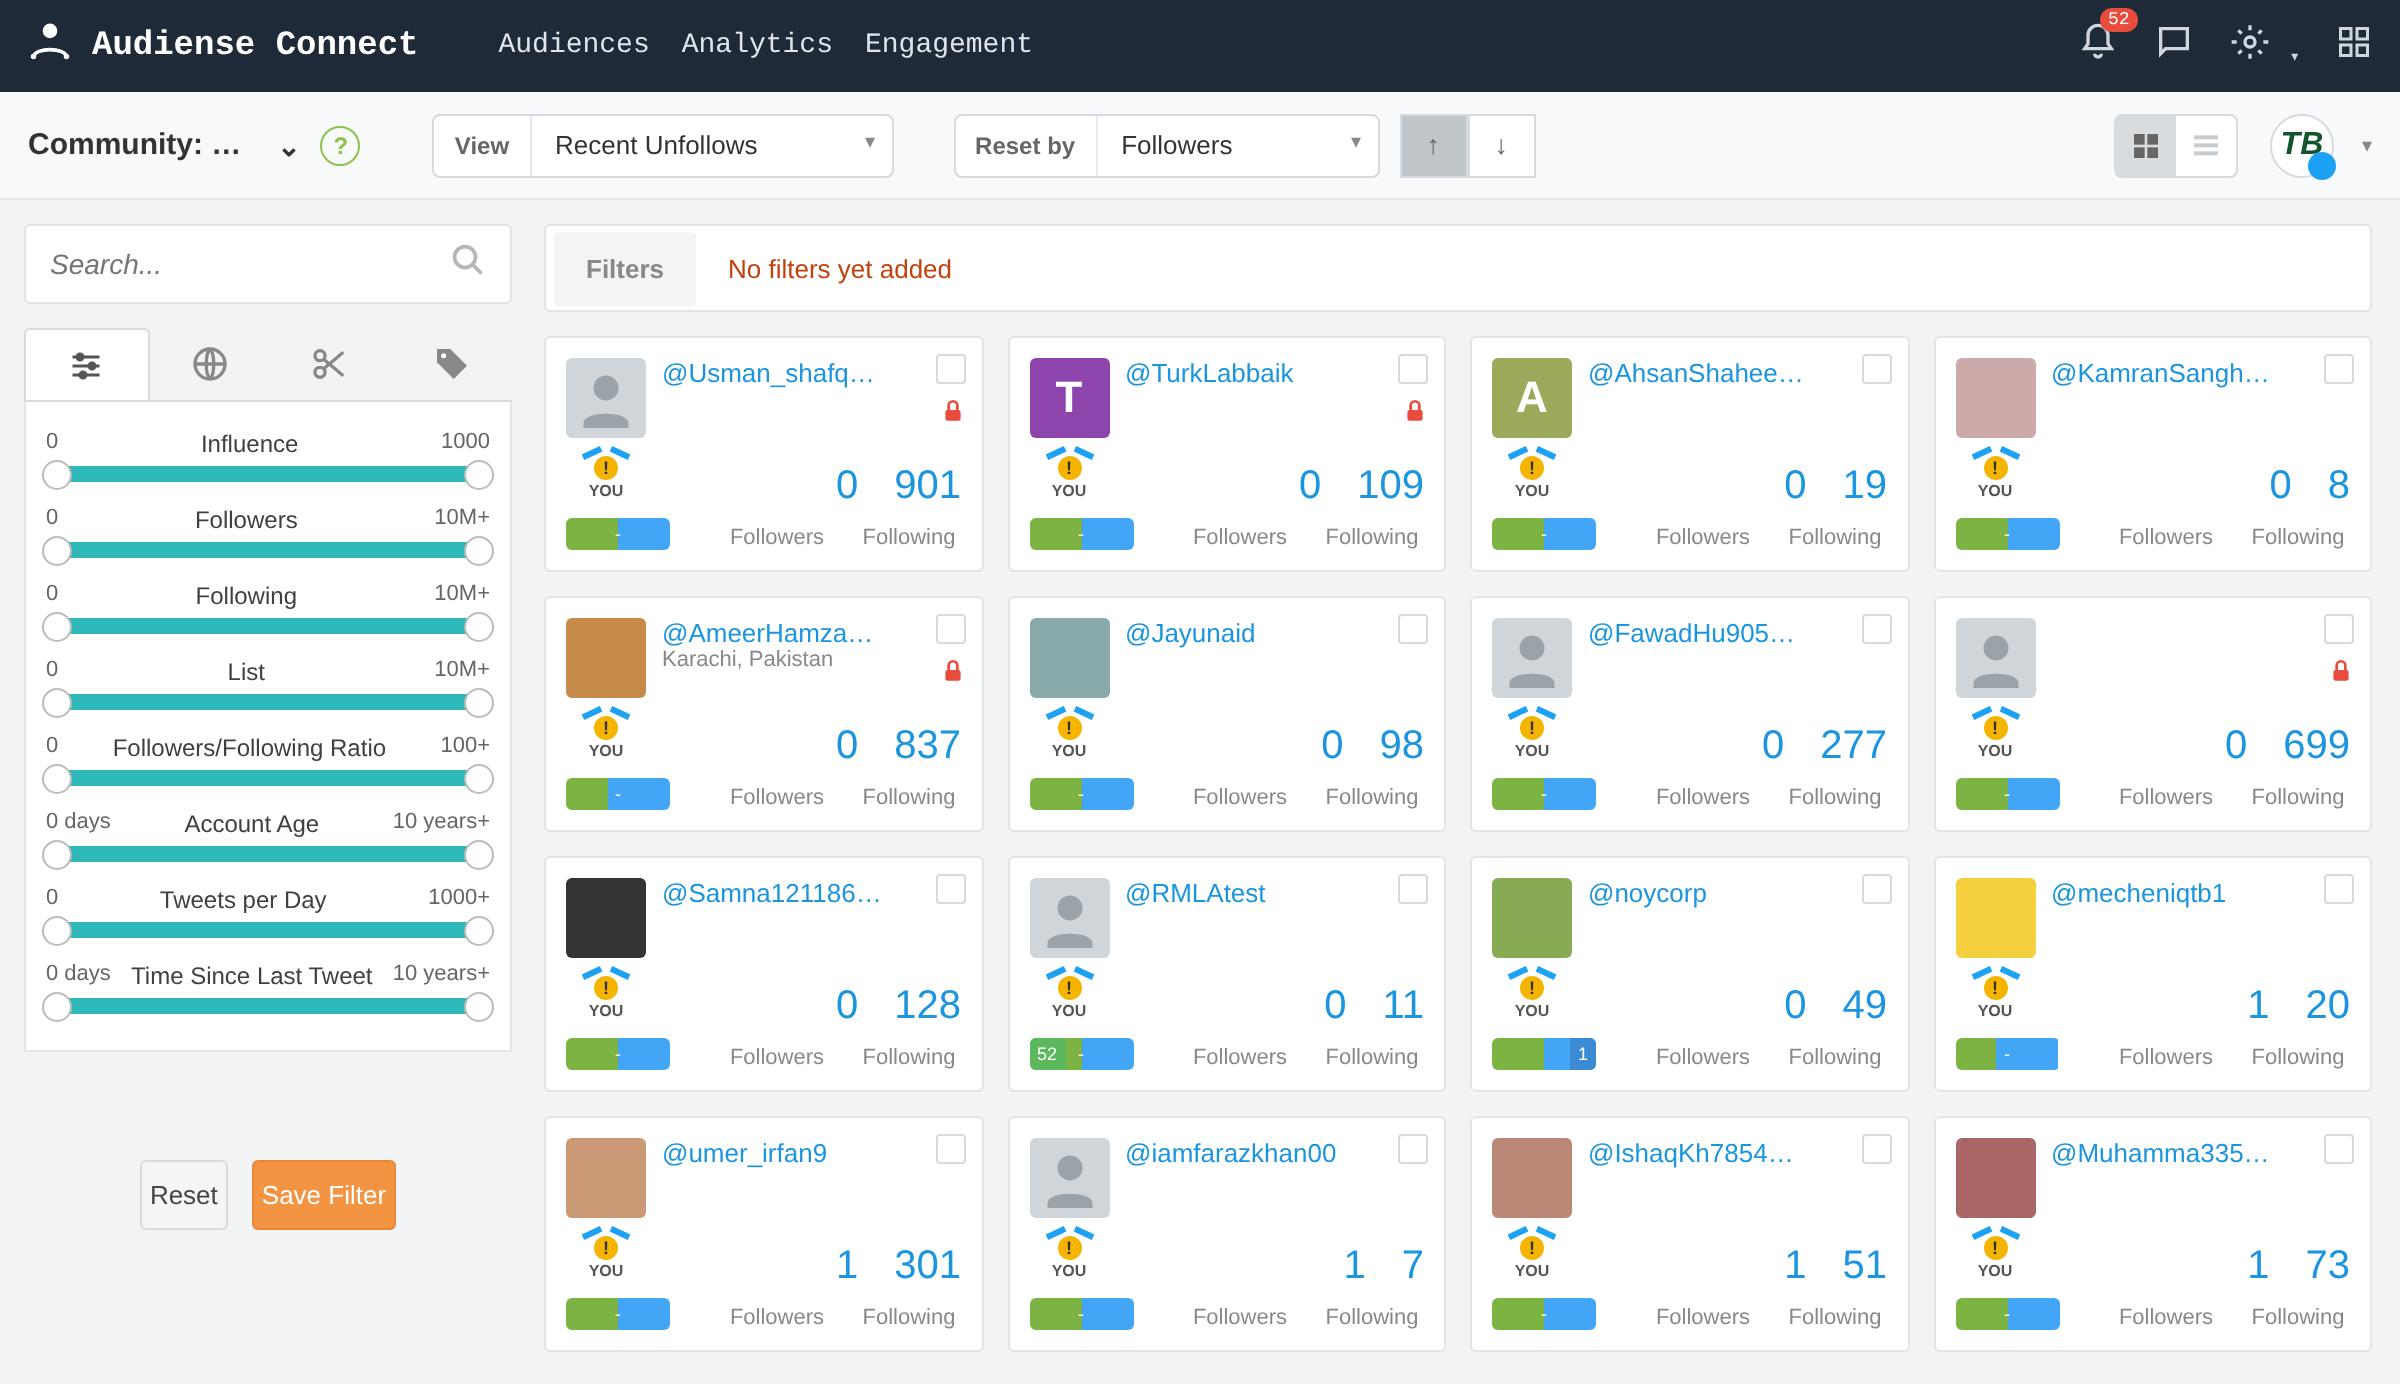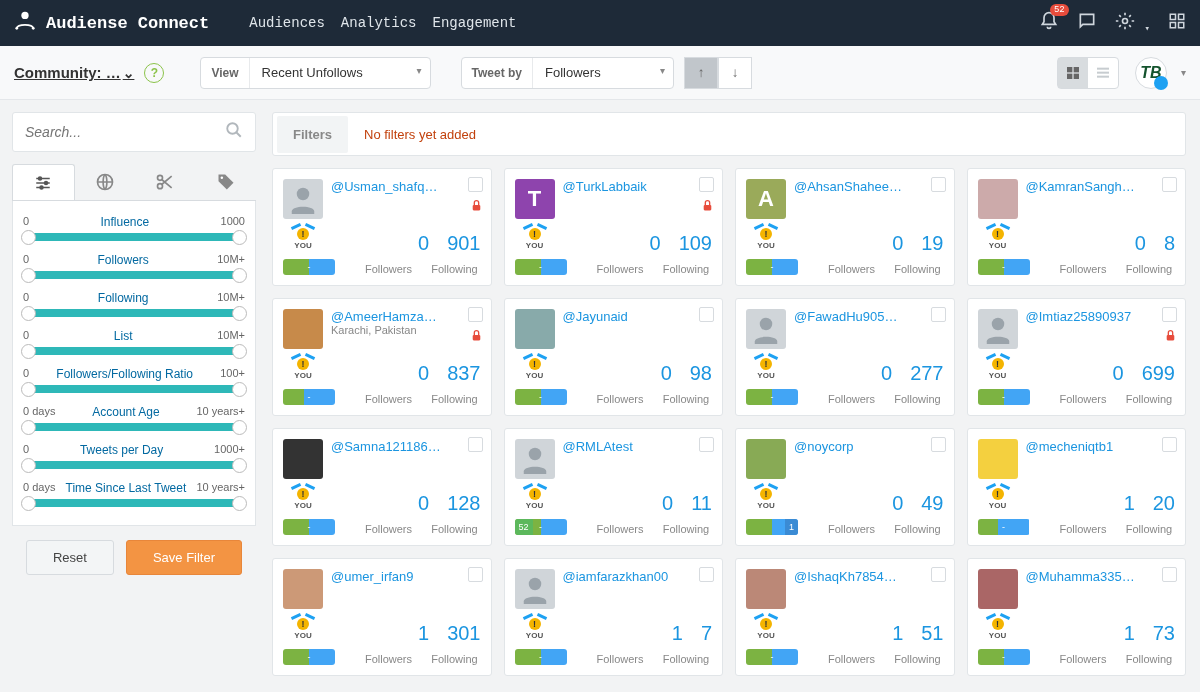--- a/index.html
+++ b/index.html
@@ -11,21 +11,21 @@
 .brand-logo { font-weight: bold; font-size: 20px; position: relative; }
 .brand-name { font-size: 17px; font-weight: 600; }
 .nav { display: flex; gap: 16px; margin-left: 40px; }
 .nav a { color: #dfe5ea; font-size: 14px; text-decoration: none; }
 .topbar-right { margin-left: auto; display: flex; align-items: center; gap: 18px; }
 .topbar-right .ticon { color: #cfd6dd; cursor: pointer; position: relative; }
 .badge-n { position: absolute; top: -7px; right: -10px; background: #e74c3c; color: #fff; font-size: 9px; border-radius: 7px; padding: 1px 4px; }
 
 
 .toolbar { height: 54px; display: flex; align-items: center; padding: 0 14px; gap: 10px; background: #f8f9fa; border-bottom: 1px solid #e4e7ea; }
-.comm { font-weight: 700; color: #333; font-size: 15px; display: flex; align-items: flex-end; gap: 2px; text-decoration: underline; }
+.comm { font-weight: 700; color: #333; font-size: 15px; display: flex; align-items: flex-end; gap: 18px; }
 .comm .chev { font-size: 14px; }
 .help { width: 20px; height: 20px; border-radius: 50%; border: 1.5px solid #8bc34a; color: #8bc34a; display: flex; align-items: center; justify-content: center; font-size: 12px; font-weight: 700; }
 .selbox { display: flex; align-items: center; border: 1px solid #d7dbdf; border-radius: 4px; background: #fff; height: 32px; }
 .selbox .lab { padding: 0 10px; color: #666; font-size: 12px; font-weight: 600; border-right: 1px solid #e8eaec; height: 100%; display: flex; align-items: center; }
 .selbox .val { padding: 0 20px 0 12px; font-size: 13px; min-width: 140px; position: relative; }
 .selbox .val::after { content: "▾"; position: absolute; right: 8px; color: #888; font-size: 10px; }
 .sortbtns { display: flex; }
 .sortbtns button { width: 34px; height: 32px; border: 1px solid #d7dbdf; background: #fff; color: #666; cursor: pointer; }
 .sortbtns button.active { background: #c1c6cb; }
 .spacer { flex: 1; }
@@ -48,27 +48,27 @@
 
 
 .ftabs { display: flex; margin-top: 12px; border-bottom: 1px solid #d7dbdf; }
 .ftabs .ft { flex: 1; height: 36px; display: flex; align-items: center; justify-content: center; color: #888; cursor: pointer; }
 .ftabs .ft.active { background: #fff; border: 1px solid #d7dbdf; border-bottom: none; border-radius: 3px 3px 0 0; color: #444; }
 
 
 .sliders { background: #fff; border: 1px solid #e1e5e8; border-top: none; padding: 8px 10px 12px; }
 .srow { padding: 6px 0; }
 .srow .labels { display: flex; justify-content: space-between; font-size: 11px; color: #666; }
-.srow .labels .name { font-size: 12px; color: #0369a1; }
+.srow .labels .name { font-size: 12px; color: #404040; }
 .srow .track { height: 8px; background: #2eb8b8; border-radius: 4px; position: relative; margin-top: 4px; }
 .srow .track::before, .srow .track::after { content: ""; position: absolute; top: -3px; width: 13px; height: 13px; border-radius: 50%; background: #fff; border: 1px solid #bbb; }
 .srow .track::before { left: -2px; }
 .srow .track::after { right: -2px; }
 .sbtns { display: flex; gap: 12px; justify-content: center; margin-top: 14px; }
-.sbtns button { padding: 9px 26px; border-radius: 3px; font-size: 13px; cursor: pointer; }
+.sbtns button { padding: 9px 4px; border-radius: 3px; font-size: 13px; cursor: pointer; margin-top: 40px; }
 .sbtns .reset { background: #f3f5f6; border: 1px solid #d7dbdf; color: #444; }
 .sbtns .save { background: #f39443; border: 1px solid #e8863a; color: #fff; }
 
 
 .filtersbar { background: #fff; border: 1px solid #e1e5e8; border-radius: 3px; height: 44px; display: flex; align-items: center; padding: 0 4px; margin-bottom: 12px; }
 .filtersbar .flab { background: #f2f4f5; color: #888; font-weight: 600; padding: 11px 16px; border-radius: 2px; }
 .filtersbar .fmsg { color: #c2410c; margin-left: 16px; }
 
 
 .dots { position: absolute; left: -12px; top: 14px; color: #888; font-size: 14px; line-height: 4px; }
@@ -164,21 +164,21 @@
     <span class="chev">⌄</span>
   </div>
   <div class="help">?</div>
 
   <div class="selbox" style="margin-left:26px">
     <span class="lab">View</span>
     <span class="val" style="min-width:180px">Recent Unfollows</span>
   </div>
 
   <div class="selbox" style="margin-left:20px">
-    <span class="lab">Tweet by</span>
+    <span class="lab">Reset by</span>
     <span class="val">Followers</span>
   </div>
   <div class="sortbtns">
     <button class="active">↑</button>
     <button>↓</button>
   </div>
 
 
   <div class="spacer"></div>
 
@@ -588,24 +588,20 @@
             </div>
   </div>
           <div class="card">
     <div class="top">
       <div class="avatar">
                 <svg viewBox="0 0 24 24" fill="#9aa3aa">
                   <circle cx="12" cy="8" r="5"></circle>
                   <path d="M3 22c0-5 18-5 18 0v2H3z"></path>
                 </svg>
               </div>
-      <div>
-        <div class="handle">@Imtiaz25890937</div>
-
-      </div>
     </div>
     <div class="ck"></div>
     <span class="lock"><svg width="13" height="13" viewBox="0 0 24 24" fill="#e74c3c">
                 <rect x="5" y="11" width="14" height="10" rx="2"></rect>
                 <path d="M8 11V7a4 4 0 018 0v4" fill="none" stroke="#e74c3c" stroke-width="2.5"></path>
               </svg></span>
     <div class="you">
               <div class="yicon">
                 <div class="exc">!</div>
               </div>

